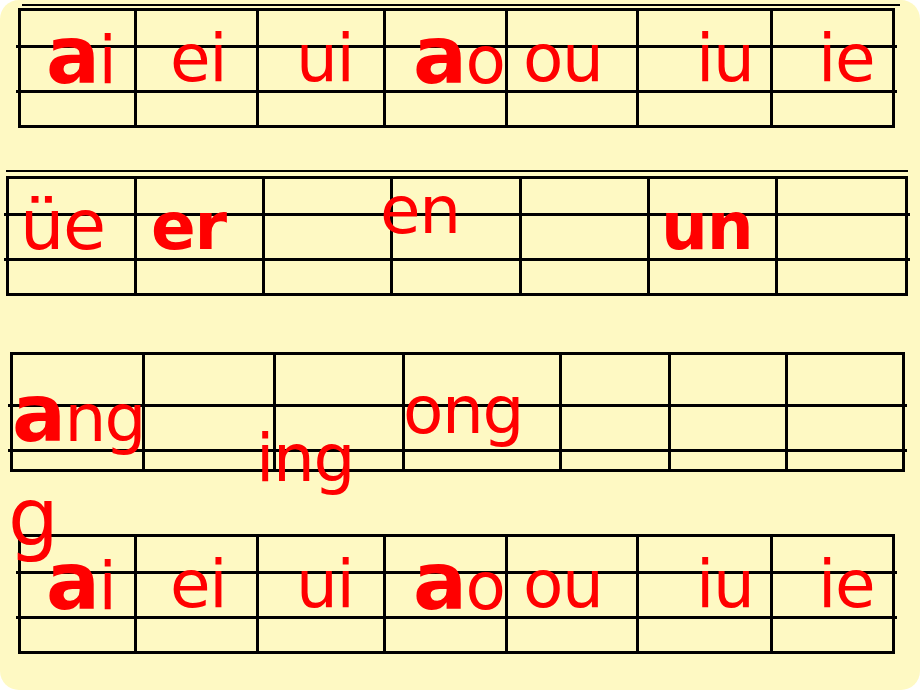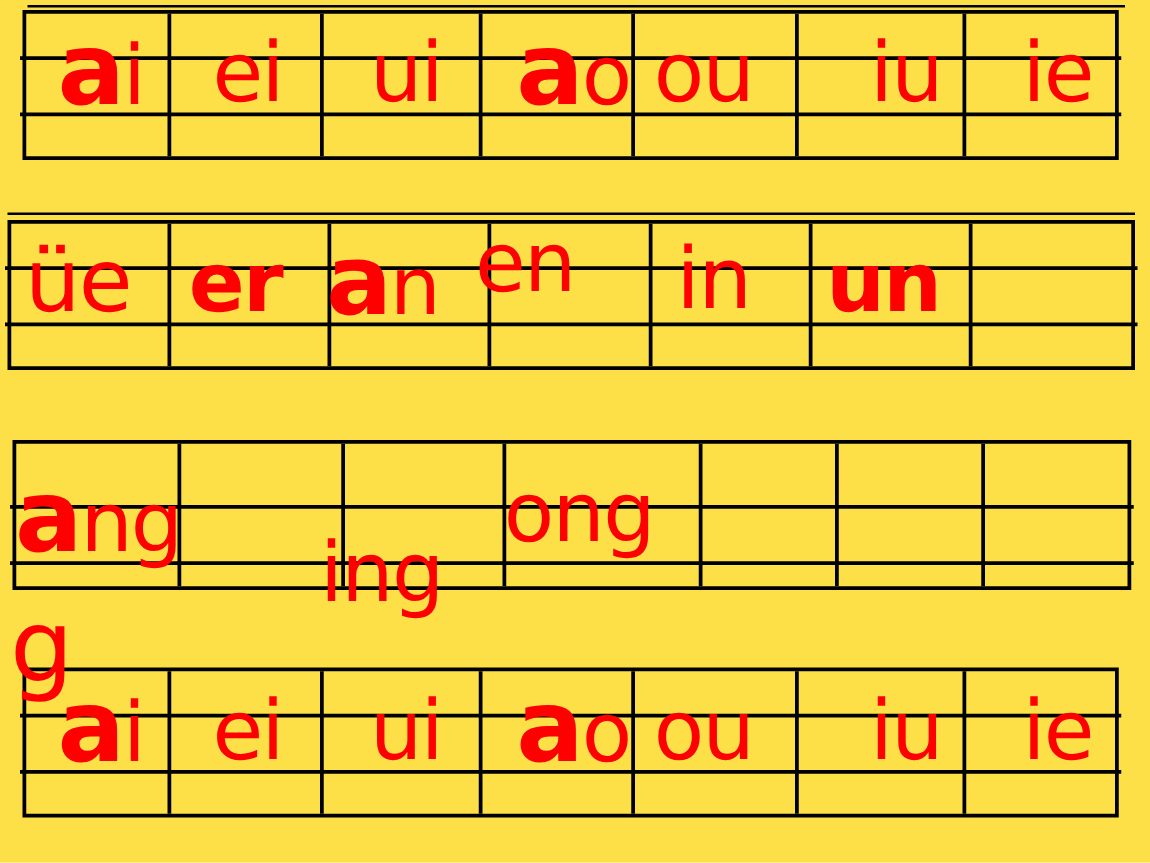--- a/index.html
+++ b/index.html
@@ -13,21 +13,22 @@
     height: 690px;
     position: relative;
     overflow: hidden;
     font-family: "Liberation Sans", sans-serif;
   }
 
   
   .sheet {
     position: absolute;
     inset: 0;
-    background: #fde047;
+    background: #fef9c3;
+    border-radius: 19px;
   }
 
   
   .block {
     position: absolute;
     box-sizing: border-box;
   }
 
   
   .grid {
@@ -142,23 +143,21 @@
       <div class="col" style="width:129px;"></div>
       <div class="col" style="width:129px;"></div>
       <div class="col" style="width:128px;"></div>
     </div>
     <div class="rule" style="top:37px;"></div>
     <div class="rule" style="top:82px;"></div>
 
     <div class="ink">
       <span class="syl" style="left:14px; top:14px; font-size:70px;">üe</span>
       <span class="syl" style="left:145px; top:18px; font-size:66px;font-weight:bold;">er</span>
-      <span class="syl" style="left:255px; top:10px; font-size:78px;"><span class="glyph-a">a</span><span style="font-size: 64px;">n</span></span>
       <span class="syl" style="left:374px; top:2px; font-size:66px;">en</span>
-      <span class="syl" style="left:535px; top:14px; font-size:68px;">in</span>
       <span class="syl" style="left:655px; top:18px; font-size:66px;font-weight:bold;">un</span>
     </div>
   </div>
 
   <div class="block" style="left:10px; top:352px; width:895px; height:120px;">
 
     <div class="grid">
       <div class="col" style="width:133px;"></div>
       <div class="col" style="width:132px;"></div>
       <div class="col" style="width:130px;"></div>

